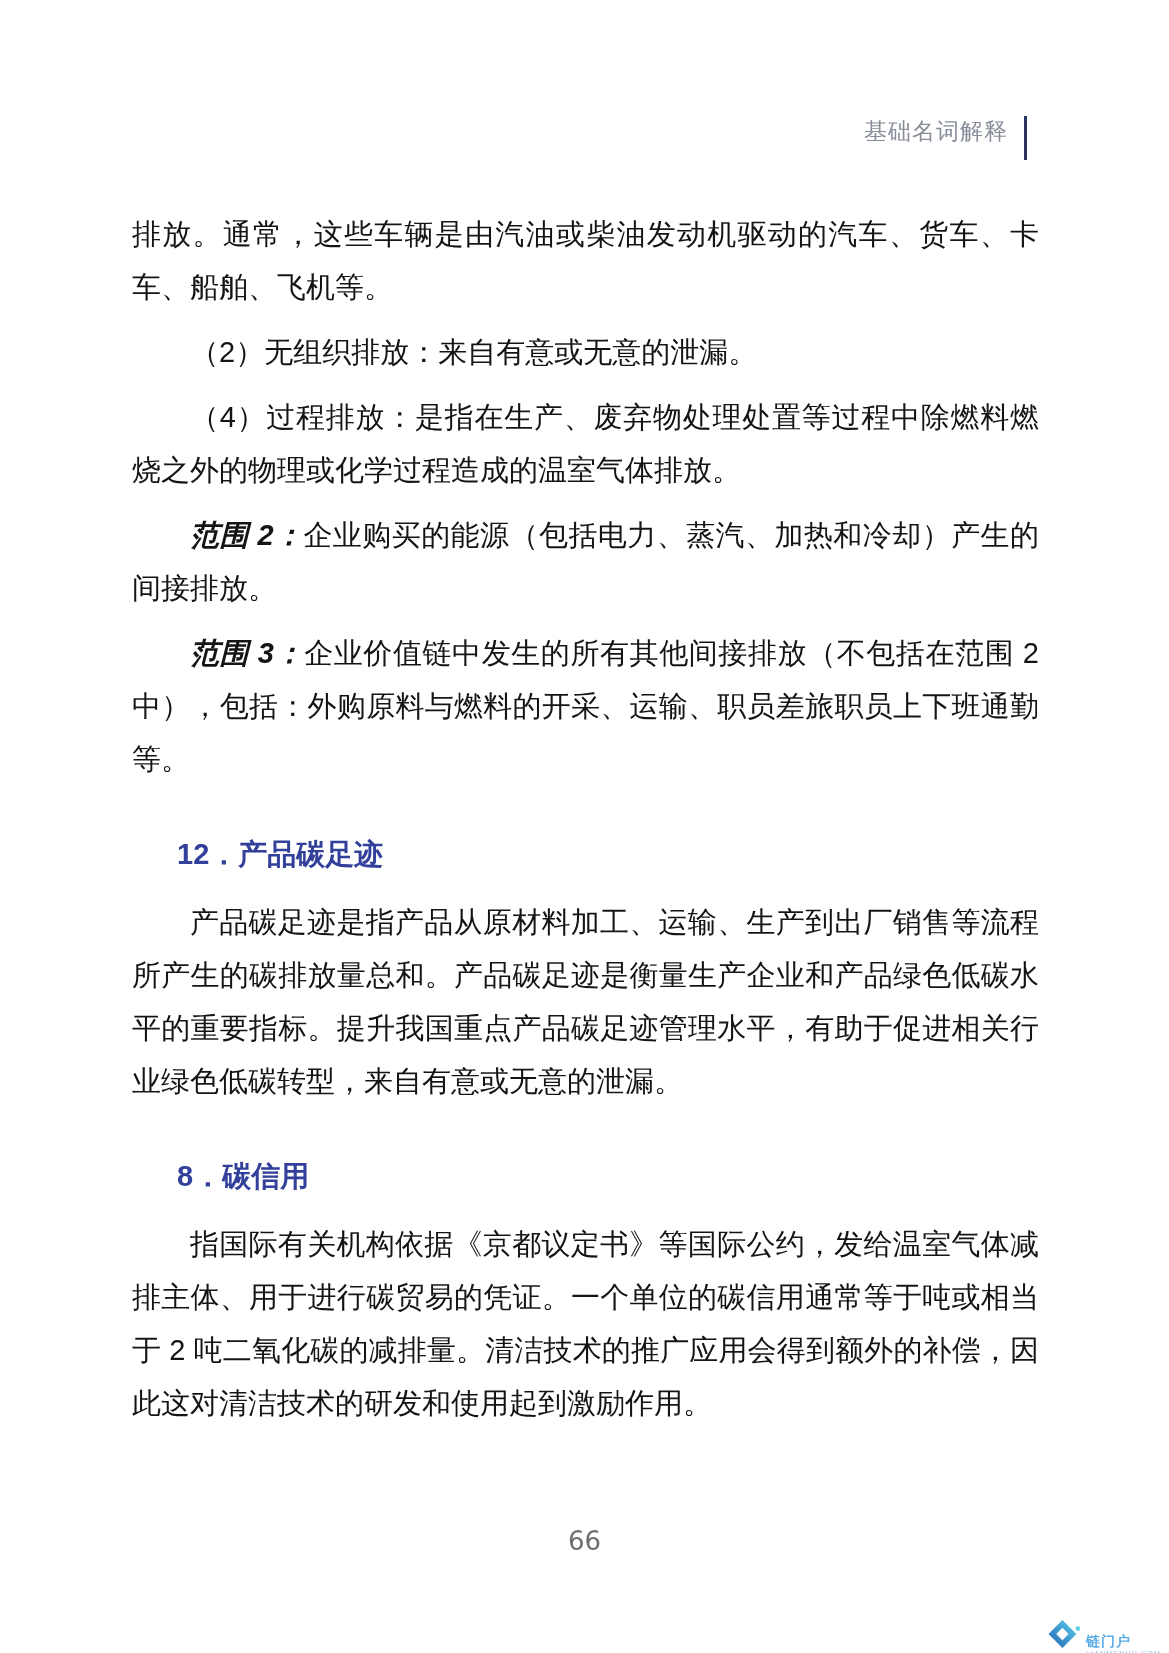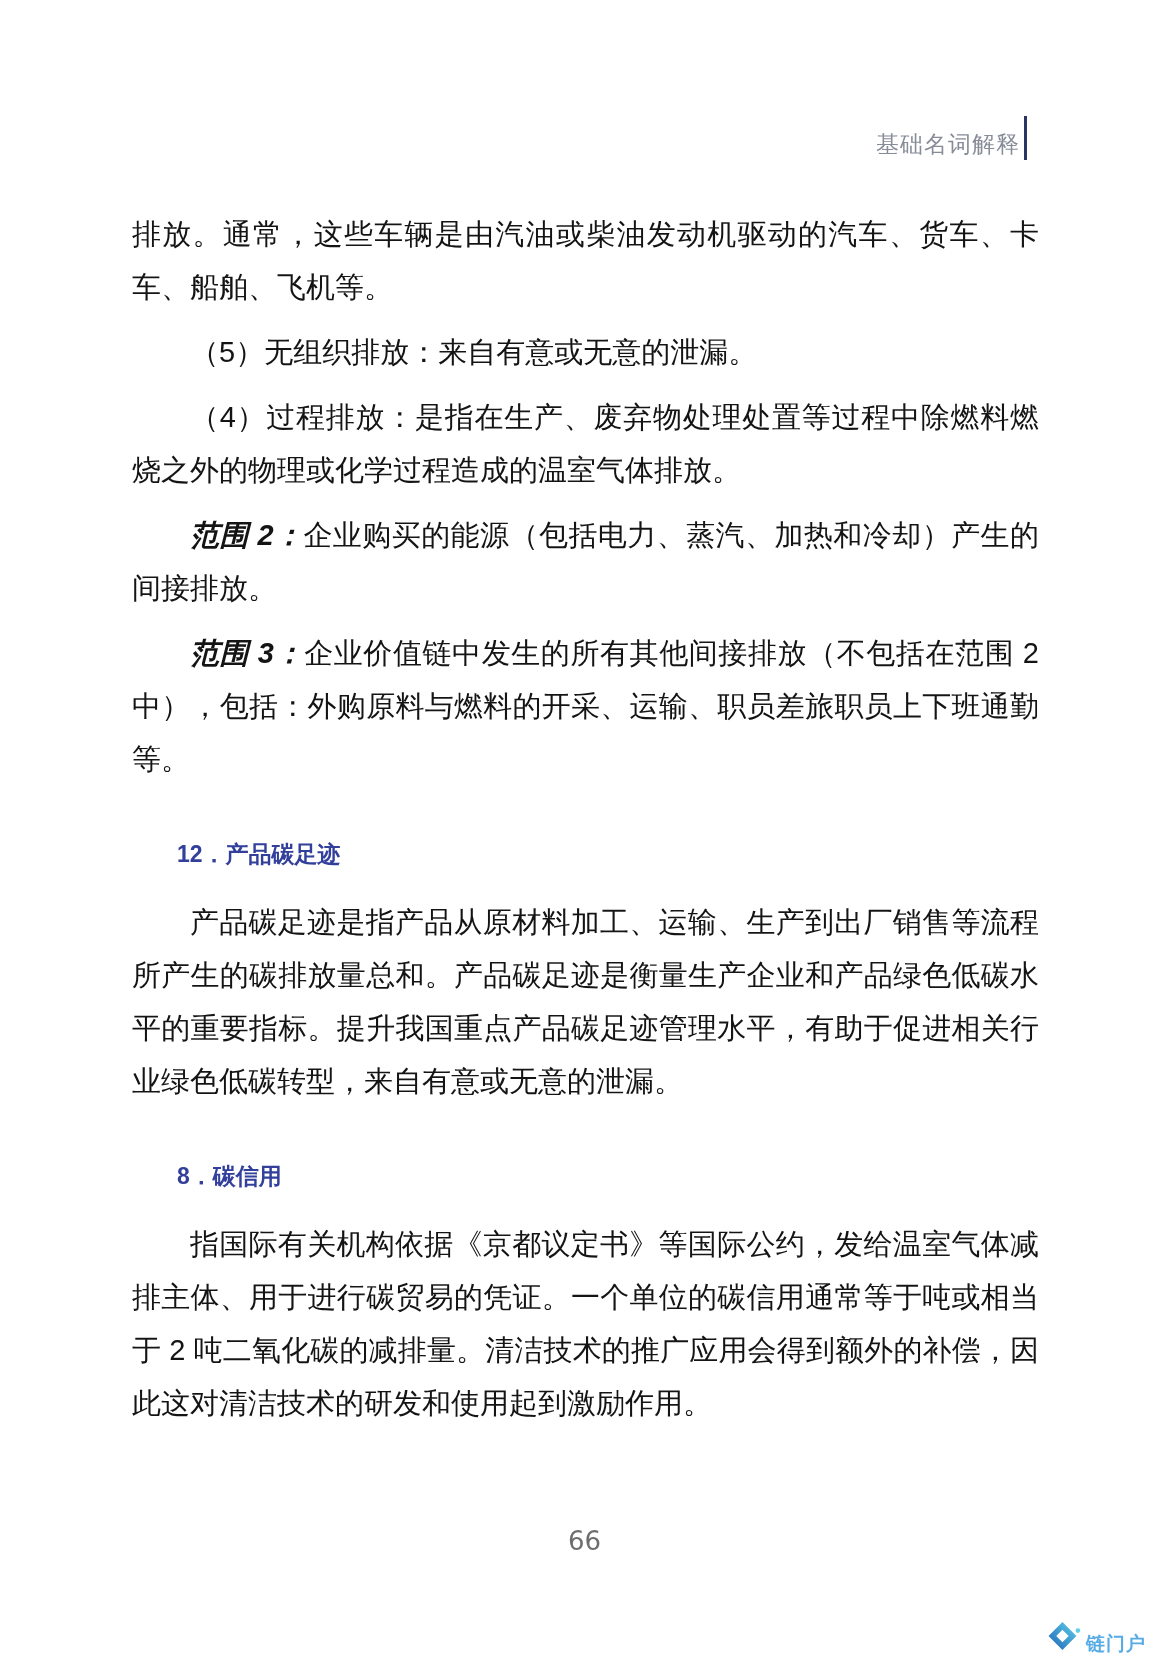--- a/index.html
+++ b/index.html
@@ -7,42 +7,42 @@
     width:1169px; height:1653px;
     background:#ffffff;
     position:relative;
     overflow:hidden;
     font-family:"Liberation Sans","DejaVu Sans",sans-serif;
   }
 
   
   .page-header {
     position:absolute; top:116px; right:142px;
-    display:flex; align-items:flex-end; gap:4px;
+    display:flex; align-items:flex-start; gap:16px;
   }
   .page-header .header-title {
     font-size:23px; color:#878d98; letter-spacing:1px;
   }
   .page-header .header-bar {
     width:3px; height:44px; background:#2b3463;
   }
 
   
   .doc-content {
     position:absolute; left:120px; top:196px; width:931px;
     font-size:29px; line-height:53px; color:#141414;
     text-align:justify;
   }
   .doc-content p { margin:12px; }
   .doc-content p.indent { text-indent:2em; }
   .scope-label { font-weight:bold;font-style:italic; }
 
   .section-heading {
     color:#32409b;
-    font-size:23px; line-height:40px; font-weight:bold;
+    font-size:29px; line-height:40px; font-weight:bold;
     margin:48px 0 22px 0;
     padding-left:57px;
     text-align:left;
   }
 
   
   .page-footer {
     position:absolute; top:1526px; left:0; width:1169px;
     text-align:center;
   }
@@ -52,39 +52,39 @@
   }
 
   
   .logo {
     position:absolute; right:8px; top:1610px;
     display:flex; align-items:center; gap:5px;
   }
   .logo-icon { width:34px; height:34px; display:block; }
   .logo-text-col { display:flex; flex-direction:column; line-height:1; }
   .logo-name {
-    font-size:19px; font-weight:bold; color:#58ace5; letter-spacing:1px;margin-top:24px;
+    font-size:14px; font-weight:bold; color:#58ace5; letter-spacing:1px;margin-top:24px;
   }
   .logo-domain {
     font-size:7px; color:#8cc8ee; letter-spacing:1.2px; margin-top:2px;
   }
 </style>
 </head>
 <body>
 
 <div class="page-header">
   <span class="header-title">基础名词解释</span>
   <span class="header-bar"></span>
 </div>
 
 <div class="doc-content">
 
   <p class="noindent">排放。通常，这些车辆是由汽油或柴油发动机驱动的汽车、货车、卡车、船舶、飞机等。</p>
 
-  <p class="indent">（5）无组织排放：来自有意或无意的泄漏。</p>
+  <p class="indent">（2）无组织排放：来自有意或无意的泄漏。</p>
 
   <p class="indent">（4）过程排放：是指在生产、废弃物处理处置等过程中除燃料燃烧之外的物理或化学过程造成的温室气体排放。</p>
 
   <p class="indent"><span class="scope-label">范围 2：</span><span>企业购买的能源（包括电力、蒸汽、加热和冷却）产生的间接排放。</span></p>
 
   <p class="indent"><span class="scope-label">范围 3：</span><span>企业价值链中发生的所有其他间接排放（不包括在范围 2 中），包括：外购原料与燃料的开采、运输、职员差旅职员上下班通勤等。</span></p>
 
   <h3 class="section-heading">12．产品碳足迹</h3>
   <p class="indent">产品碳足迹是指产品从原材料加工、运输、生产到出厂销售等流程所产生的碳排放量总和。产品碳足迹是衡量生产企业和产品绿色低碳水平的重要指标。提升我国重点产品碳足迹管理水平，有助于促进相关行业绿色低碳转型，来自有意或无意的泄漏。</p>
 

